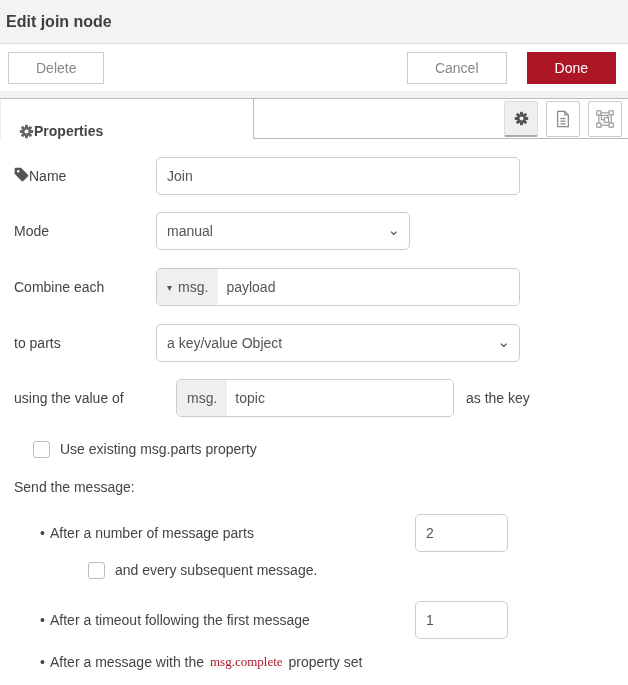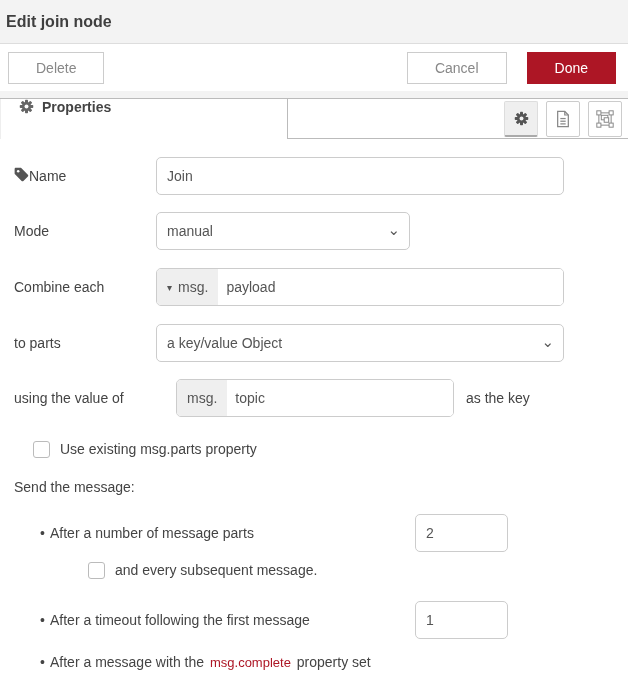--- a/index.html
+++ b/index.html
@@ -57,28 +57,27 @@
   .tab-strip { height: 8px; background: #f3f3f3; border-bottom: 1px solid #bbb; }
   .tab-bar {
     height: 40px;
     display: flex;
     align-items: stretch;
     background: #fff;
     border-bottom: 1px solid #bbb;
     position: relative;
   }
   .tab-active {
-    width: 288px;
+    width: 254px;
     background: #fff;
     border-right: 1px solid #bbb;
     border-left: 1px solid #eee;
     margin-bottom: -1px;
     display: flex;
-    align-items: flex-start;
-    gap: 8px;
+    align-items: flex-end;
     padding-left: 18px;
     font-weight: bold;
     color: #444;
     cursor: default;
   }
   .tab-buttons {
     margin-left: auto;
     margin-right: 6px;
     display: flex;
     gap: 8px;
@@ -110,21 +109,21 @@
 
   .txt-input, .sel, .typed-input {
     height: 38px;
     border: 1px solid #ccc;
     border-radius: 5px;
     font-size: 14px;
     color: #555;
     background: #fff;
   }
   .txt-input { padding: 0 10px; font-family: "Liberation Sans", sans-serif; }
-  .w-main { width: 408px; }
+  .w-main { width: 364px; }
 
   .sel-wrap { position: relative; }
   .sel {
     -webkit-appearance: none;
     appearance: none;
     padding: 0 28px 0 10px;
     font-family: "Liberation Sans", sans-serif;
     width: 100%;
     cursor: pointer;
   }
@@ -191,21 +190,21 @@
   .bullet-row::before {
     content: "•";
     position: absolute;
     left: 26px;
     color: #444;
   }
   .num-input { position: absolute; left: 401px; top: 1px; width: 93px; height: 38px; }
   .indent-chk { margin-left: 74px; min-height: 20px; margin-top: 7px; margin-bottom: 20px; }
   .bullet-text-row { min-height: 20px; margin-top: 12px; }
   .code-red {
-    font-family: Liberation Sans, sans-serif;
+    font-family: Liberation Serif, serif;
     color: #AD1625;
     font-size: 13px;
     padding: 0 2px;
     text-align: right;
   }
 </style>
 </head>
 <body>
 
 <div class="dlg-header">

